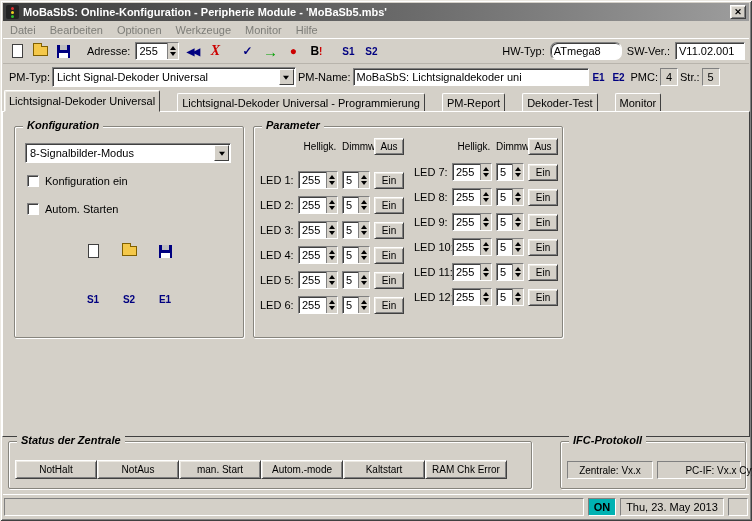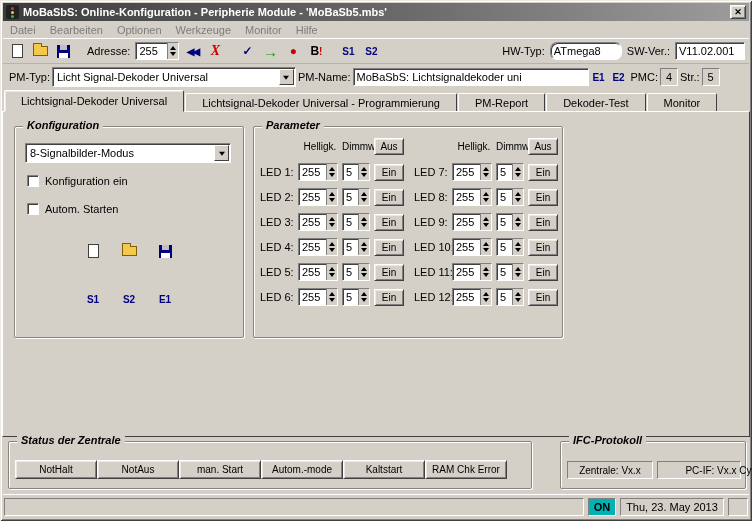--- a/index.html
+++ b/index.html
@@ -68,41 +68,41 @@
   .spin-val{flex:1;padding:2px 1px 0 3px;overflow:hidden;}
   .spin-btns{position:relative;width:11px;background:#d4d0c8;border-left:1px solid #808080;}
   .spin-btns::before{content:"";position:absolute;top:3px;left:2px;
     border-left:3px solid transparent;border-right:3px solid transparent;border-bottom:4px solid #000;}
   .spin-btns::after{content:"";position:absolute;bottom:3px;left:2px;
     border-left:3px solid transparent;border-right:3px solid transparent;border-top:4px solid #000;}
   .w44{width:44px;} .w72{width:72px;border-radius:7px;} .w70{width:70px;} .w244{width:244px;}
   .w236{width:236px;} .w18{width:18px;} .w206{width:206px;}
   
   .tabstrip{position:absolute;left:2px;top:90px;width:748px;height:22px;display:flex;align-items:flex-end;padding-left:2px;}
-  .tab{height:19px;padding:3px 16px 0;background:#d4d0c8;border:1px solid;
+  .tab{height:19px;padding:3px 4px 0;background:#d4d0c8;border:1px solid;
     border-color:#fff #404040 #d4d0c8 #fff;border-top-left-radius:2px;border-top-right-radius:2px;
-    margin-right:1px;white-space:nowrap;}
+    margin-right:17px;white-space:nowrap;}
   .tab.active{height:22px;padding-top:4px;position:relative;z-index:4;
     box-shadow:inset 1px 1px 0 #ece9e2;}
   .page{position:absolute;left:2px;top:111px;width:748px;height:326px;background:#d4d0c8;
     border:1px solid;border-color:#fff #404040 #404040 #fff;z-index:1;}
   
   .group{position:absolute;border:1px solid #87857e;border-radius:2px;
     box-shadow:inset 1px 1px 0 #fff, 1px 1px 0 #fff;z-index:2;}
   .legend{position:absolute;top:-8px;left:8px;background:#d4d0c8;padding:0 4px;
     font-weight:bold;font-style:italic;white-space:nowrap;}
   
   .g-konf{left:14px;top:126px;width:230px;height:212px;}
   .cbrow{position:absolute;left:12px;display:flex;align-items:center;gap:6px;}
   .cb{width:12px;height:12px;flex:0 0 auto;}
   .iconrow{position:absolute;left:0;width:100%;display:flex;justify-content:center;gap:16px;}
   
   .g-par{left:253px;top:126px;width:310px;height:212px;}
   .pcol{position:absolute;top:36px;display:flex;flex-direction:column;gap:7px;}
-  .pcol.l{left:6px;} .pcol.r{left:160px;}
+  .pcol.l{left:6px;margin-top:8px;} .pcol.r{left:160px;}
   .phead{position:absolute;top:11px;display:flex;align-items:center;}
   .phead.l{left:6px;} .phead.r{left:160px;}
   .ph0{width:38px;} .ph1{width:44px;text-align:center;font-size:10px;} .ph2{width:32px;text-align:center;font-size:10px;}
   .prow{display:flex;align-items:center;height:18px;}
   .plabel{width:38px;white-space:nowrap;}
   .spin.h{width:40px;margin-right:4px;} .spin.d{width:28px;margin-right:4px;}
   .btn{display:flex;align-items:center;justify-content:center;white-space:nowrap;}
   .btn.ein,.btn.aus{width:30px;height:17px;font-size:10px;}
   
   .g-status{left:8px;top:441px;width:524px;height:48px;}

